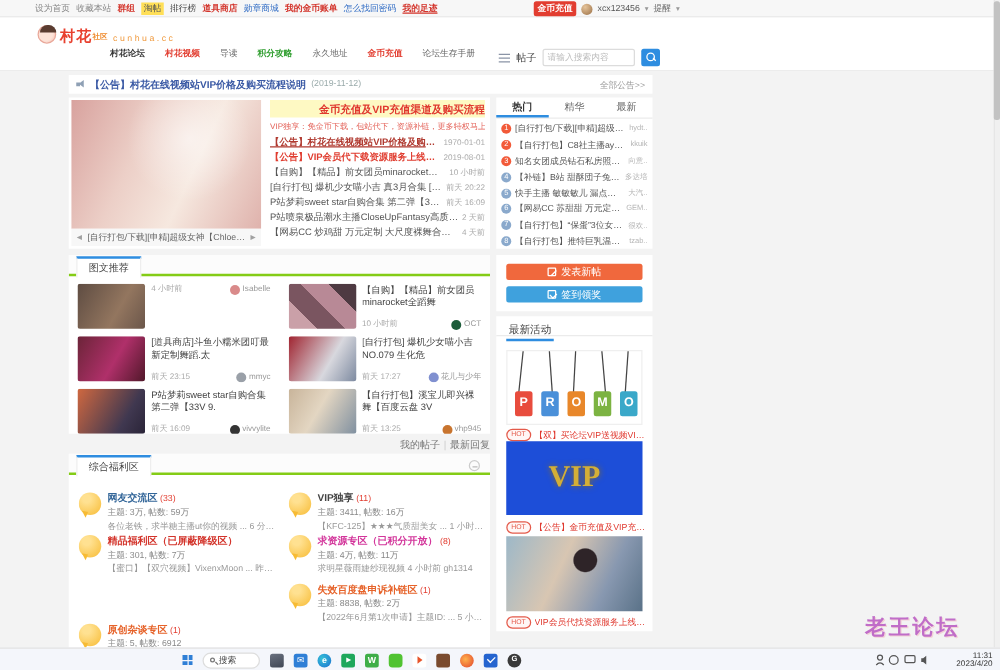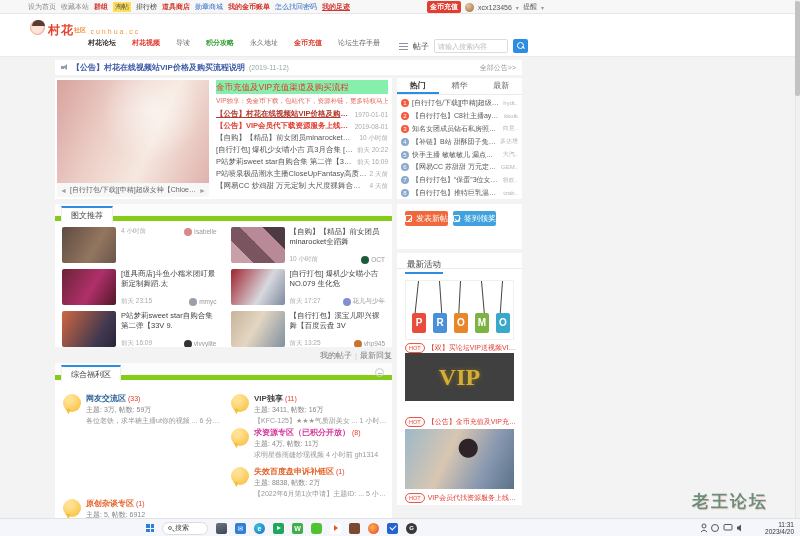--- a/index.html
+++ b/index.html
@@ -46,65 +46,65 @@
 .an-date{color:#9aa;font-size:7px}
 .an-more{margin-left:auto;color:#999;font-size:7px;cursor:pointer}
 
 .main-left{left:55px;top:78px;width:337px;height:121px}
 .carousel{position:absolute;left:57px;top:80px;width:152px;height:117px;overflow:hidden}
 .car-img{width:152px;height:103px;background:radial-gradient(circle at 62% 30%,rgba(255,255,255,.55),transparent 42%),linear-gradient(115deg,#d8a29e 0%,#eccfc7 35%,#f6e8df 62%,#dfb2ac 100%);cursor:pointer}
 .car-cap{height:14px;background:#f7f7f7;display:flex;align-items:center;font-size:7px;color:#666;padding:0 3px;gap:3px}
 .car-cap .cap-t{flex:1;text-align:center;overflow:hidden;white-space:nowrap;text-overflow:ellipsis}
 .car-arrow{color:#a0a0a0;font-size:7px;cursor:pointer}
 .midlist{position:absolute;left:216px;top:80px;width:172px}
-.mid-title{height:14px;line-height:14px;text-align:left;background:#86efac;color:#e0392f;font-weight:normal;font-size:8.5px;white-space:nowrap;overflow:hidden}
+.mid-title{height:14px;line-height:14px;text-align:right;background:#fef9c3;color:#e0392f;font-weight:bold;font-size:8.5px;white-space:nowrap;overflow:hidden}
 .mid-sub{margin-top:3px;font-size:6.5px;color:#e4655c;white-space:nowrap;overflow:hidden}
 .mid-rows{margin-top:2px}
 .mid-row{height:12px;display:flex;align-items:center;justify-content:space-between}
 .mr-t{font-size:7.5px;color:#555;white-space:nowrap;overflow:hidden;text-overflow:ellipsis;cursor:pointer}
 .mr-t.r0{color:#b03a30;font-weight:bold;text-decoration:underline}
 .mr-t.r1{color:#e03c2f;font-weight:bold}
 .mr-d{font-size:6.5px;color:#aaa;margin-left:3px;flex-shrink:0}
 
 .hotpanel{left:397px;top:78px;width:125px;height:121px}
 .hot-tabs{height:17px;display:flex;border-bottom:1px solid #ebebeb}
 .htab{flex:1;text-align:center;line-height:16px;font-size:8px;color:#666;cursor:pointer}
 .htab.active{color:#333;font-weight:bold;border-bottom:2px solid #2e8de0}
 .hot-items{padding:2px 4px}
 .hitem{height:12.8px;display:flex;align-items:center;gap:3px}
 .hbadge{width:8px;height:8px;border-radius:50%;color:#fff;font-size:6px;line-height:8px;text-align:center;flex-shrink:0}
 .hbadge.topn{background:#f25a39}.hbadge.nrm{background:#8aa9cc}
 .ht{flex:1;font-size:7px;color:#555;white-space:nowrap;overflow:hidden;text-overflow:ellipsis;cursor:pointer}
 .ha{font-size:6px;color:#b5b5b5;flex-shrink:0}
 
-.btnpanel{left:397px;top:204px;width:125px;height:45px;padding:7px 8px;display:flex;gap:5px}
+.btnpanel{left:397px;top:204px;width:125px;height:45px;padding:7px 8px;display:flex;flex-direction:column;gap:5px}
 .abtn{height:15px;border-radius:2px;color:#fff;font-size:8px;display:flex;align-items:center;justify-content:center;gap:4px;cursor:pointer;border:none}
 .abtn.post{background:#f0683d}.abtn.sign{background:#3fa1dd}
 .ic-edit{width:7px;height:7px;border:1px solid #fff;border-radius:1px;position:relative}
 .ic-edit::after{content:"";position:absolute;left:1px;top:2.5px;width:6px;height:1px;background:#fff;transform:rotate(-45deg)}
 .ic-check{width:7px;height:7px;border:1px solid #fff;border-radius:1px;position:relative}
 .ic-check::after{content:"";position:absolute;left:1.2px;top:1px;width:4px;height:2.5px;border-left:1px solid #fff;border-bottom:1px solid #fff;transform:rotate(-45deg)}
 
 .actpanel{left:397px;top:253px;width:125px;height:252px}
 .act-tabbar{height:16px;border-bottom:1px solid #ebebeb}
 .act-tab{display:inline-block;margin-left:8px;font-size:8.5px;color:#444;border-bottom:2px solid #2e8de0;padding:2px 2px 1px;cursor:pointer}
 .act-img{position:absolute;left:8px;width:109px;cursor:pointer}
 .img-promo{top:27px;height:60px;background:#fff;border:1px solid #efefef}
 .ptag{position:absolute;bottom:6px;width:14px;height:20px;border-radius:2px;color:#fff;font-size:10px;font-weight:bold;text-align:center;line-height:20px}
 .pstr{position:absolute;top:0;width:1px;height:34px;background:#444;transform-origin:top}
-.img-vip{top:100px;height:48px;background:#404040;display:flex;align-items:center;justify-content:center}
+.img-vip{top:100px;height:59px;background:#1d4ed8;display:flex;align-items:center;justify-content:center}
 .vip-txt{font-family:"Liberation Serif","DejaVu Serif",serif;font-size:24px;font-weight:bold;color:#d4af37;text-shadow:0 0 5px #8a6d1f}
 .img-girl{top:176px;height:60px;background:radial-gradient(circle at 58% 32%,#2e2428 0 9px,transparent 10px),linear-gradient(115deg,#9db8c8 0%,#d8c6b2 40%,#8898b0 72%,#5a7288 100%)}
 .hotline{position:absolute;left:8px;width:112px;height:10px;display:flex;align-items:center;gap:3px}
 .hl1{top:90px}.hl2{top:164px}.hl3{top:240px}
 .hot-pill{border:1px solid #e45a4a;color:#e45a4a;background:#fff6f5;font-size:5.5px;border-radius:6px;padding:0 3px;line-height:8px;flex-shrink:0}
 .hl-t{font-size:7px;color:#e0392f;white-space:nowrap;overflow:hidden;text-overflow:ellipsis;cursor:pointer}
 
 .recpanel{left:55px;top:204px;width:337px;height:143px;overflow:hidden}
-.d-tabbar{height:17px;border-bottom:5px solid #84cc16;background:#fcfcfc}
+.d-tabbar{height:17px;border-bottom:2px solid #84cc16;background:#fcfcfc}
 .d-tab{display:inline-block;margin-left:6px;padding:2px 9px 2px;border-top:2px solid #2e8de0;background:#fff;font-size:8px;color:#444;border-left:1px solid #eee;border-right:1px solid #eee;cursor:pointer}
 .rec-grid{display:grid;grid-template-columns:1fr 1fr;column-gap:14px;row-gap:5px;padding:6px 7px}
 .rcell{display:flex;height:37px;overflow:hidden}
 .rthumb{width:54px;height:36px;border-radius:2px;flex-shrink:0;cursor:pointer}
 .th1{background:linear-gradient(120deg,#5e4c42,#93765f 60%,#6b564a)}
 .th2{background:linear-gradient(45deg,#caa0a8 0 25%,#7a5560 0 50%,#b88996 0 75%,#4e3a42 0)}
 .th3{background:linear-gradient(120deg,#6b2438,#b0306a 55%,#51182a)}
 .th4{background:linear-gradient(120deg,#a02430,#d8d8de 60%,#7d8aa0)}
 .th5{background:linear-gradient(120deg,#d06840,#403850 70%,#2a2438)}
 .th6{background:linear-gradient(120deg,#c8b49a,#e3d6c2 45%,#8090a0)}
@@ -127,21 +127,21 @@
 .fr1{left:176px;top:30px}.fr2{left:176px;top:64px}.fr3{left:176px;top:103px}
 .fbubble{width:18px;height:18px;border-radius:50%;background:radial-gradient(circle at 35% 28%,#ffe191 18%,#f7bb34);position:relative;flex-shrink:0;margin-top:1px}
 .fbubble::after{content:"";position:absolute;left:2px;bottom:-2px;border-left:4px solid transparent;border-right:1px solid transparent;border-top:5px solid #f7bb34;transform:rotate(12deg)}
 .finfo{flex:1;overflow:hidden}
 .fname{font-size:8px;font-weight:bold;white-space:nowrap;overflow:hidden;cursor:pointer}
 .fcount{color:#e23d30;font-size:7px;font-weight:normal;margin-left:2px}
 .fstats{font-size:7px;color:#888;margin-top:1px;white-space:nowrap}
 .flast{font-size:7px;color:#999;margin-top:1px;white-space:nowrap;overflow:hidden;text-overflow:ellipsis;cursor:pointer}
 .f-blue{color:#336699}.f-red{color:#d3342b}.f-green{color:#2a9a2a}.f-orange{color:#e6632a}.f-dark{color:#444}.f-magenta{color:#d3369b}
 
-.watermark{position:absolute;left:692px;top:490px;font-size:17px;font-weight:bold;letter-spacing:2px;color:#14532d;opacity:.62;text-shadow:1px 1px 0 rgba(240,150,160,.55)}
+.watermark{position:absolute;left:692px;top:490px;font-size:17px;font-weight:bold;letter-spacing:2px;color:#a21caf;opacity:.62;text-shadow:1px 1px 0 rgba(240,150,160,.55)}
 
 .scrollbar{position:absolute;right:0;top:0;width:5px;height:518px;background:#f0f0f0;border-left:1px solid #e6e6e6}
 .sthumb{position:absolute;right:0;top:1px;width:5px;height:95px;background:#c2c2c2;border-radius:2px;cursor:pointer}
 
 .taskbar{position:absolute;left:0;bottom:0;width:800px;height:18px;background:#f4f6fb;border-top:1px solid #e2e2e2}
 .tb-left{position:absolute;left:146px;top:0;height:18px;display:flex;align-items:center;gap:8px}
 .winlogo{width:8px;height:8px;display:grid;grid-template-columns:3.5px 3.5px;grid-template-rows:3.5px 3.5px;gap:1px;cursor:pointer}
 .winlogo i{background:#2f7fd6}
 .tb-search{width:46px;height:13px;background:#fff;border:1px solid #ddd;border-radius:7px;display:flex;align-items:center;gap:3px;padding:0 5px;font-size:7px;color:#444;cursor:pointer}
 .tbs-mag{width:4px;height:4px;border:1px solid #777;border-radius:50%;position:relative;flex-shrink:0}
@@ -454,20 +454,28 @@
     <div class="d-tabbar"><span class="d-tab">综合福利区</span></div>
     <span class="collapse"></span>
     <div class="fcell fl1">
       <span class="fbubble"></span>
       <div class="finfo">
           <div class="fname f-blue"><span>网友交流区</span><span class="fcount">(33)</span></div>
         <div class="fstats">主题: 3万, 帖数: 59万</div>
         <div class="flast">各位老铁，求半糖主播ut你的视频 ... 6 分钟前 糖.美女</div>
         </div>
     </div>
+    <div class="fcell fl2">
+      <span class="fbubble"></span>
+      <div class="finfo">
+          <div class="fname f-red"><span>精品福利区（已屏蔽降级区）</span><span class="fcount"></span></div>
+        <div class="fstats">主题: 301, 帖数: 7万</div>
+        <div class="flast">【蜜口】【双穴视频】VixenxMoon ... 昨天 20:20 村头老顽</div>
+        </div>
+    </div>
     <div class="fcell fl4">
       <span class="fbubble"></span>
       <div class="finfo">
           <div class="fname f-orange"><span>原创杂谈专区</span><span class="fcount">(1)</span></div>
         <div class="fstats">主题: 5, 帖数: 6912</div>
         <div class="flast"></div>
         </div>
     </div>
     <div class="fcell fr1">
       <span class="fbubble"></span>

